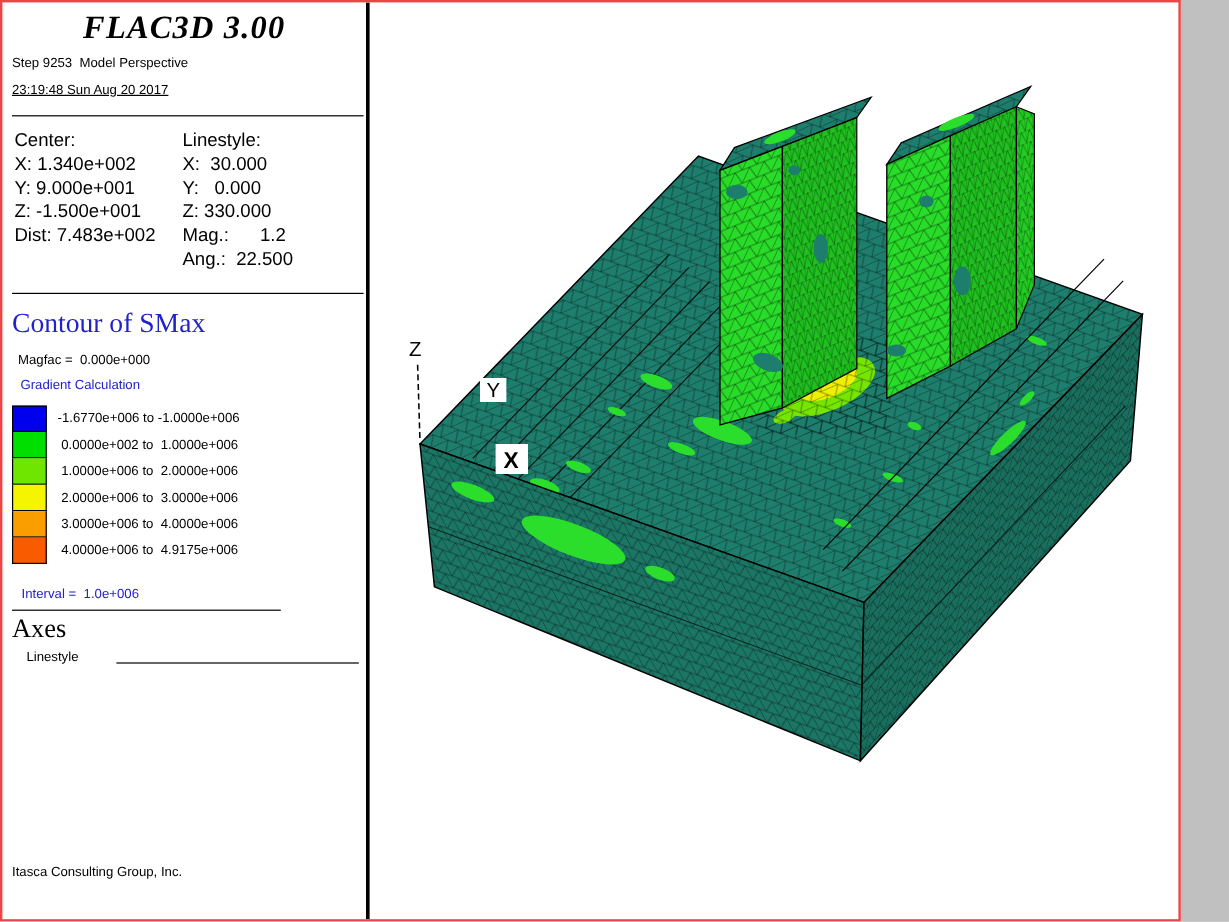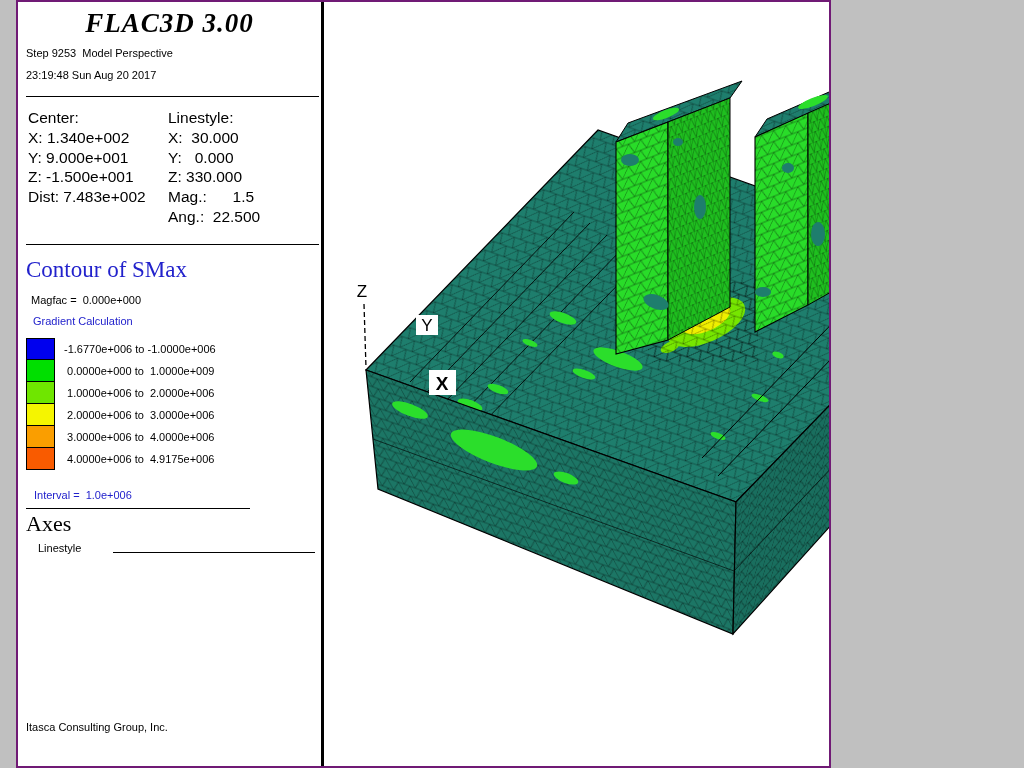--- a/index.html
+++ b/index.html
@@ -1,24 +1,24 @@
 <!DOCTYPE html>
 <html style="--accent-blue: #2222CC; --teal: #1E7E6D; --teal-front: #1C7665; --teal-right: #196E5E; --green-wall: #29DC29; --green-wall-dark: #1FC01F; --green-end: #23CC23; --patch-green: #2BDE2B; --chartreuse: #76E600; --yellow: #EFEF00;"><head>
 <meta charset="utf-8">
 <style>
   html,body{margin:0;padding:0;background:#c0c0c0;}
-  .frame{position:relative;width:815px;height:768px;background:#fff;border:2px solid #701a75;box-sizing:border-box;
-         font-family:"Liberation Sans",sans-serif;color:#000;overflow:hidden;margin-left:16px;}
+  .frame{position:relative;width:984px;height:768px;background:#fff;border:2px solid #ef4444;box-sizing:border-box;
+         font-family:"Liberation Sans",sans-serif;color:#000;overflow:hidden;}
   .divider{position:absolute;left:303px;top:0;width:3px;height:100%;background:#000;}
   .lp{position:absolute;left:0;top:0;width:303px;height:100%;}
   .title{position:absolute;top:6px;left:0;width:100%;text-align:center;
          font-family:"Liberation Serif",serif;font-style:italic;font-weight:bold;font-size:27px;letter-spacing:1px;}
   .t15{font-size:11px;white-space:pre;}
   .step{position:absolute;left:8px;top:45px;}
-  .date{position:absolute;left:8px;top:67px;}
+  .date{position:absolute;left:8px;top:67px;text-decoration:underline;}
   .hr{position:absolute;left:8px;height:0;border-top:1px solid #000;}
   .hr1{top:94px;width:293px;}
   .hr2{top:242px;width:293px;}
   .hr3{top:506px;width:224px;}
   .cblock{position:absolute;left:10px;top:106px;width:290px;}
   .ccol{position:absolute;top:0;line-height:19.8px;}
   .ccol div{white-space:pre;font-size:15.5px;}
   .col1{left:0;}
   .col2{left:140px;}
   .contour-title{position:absolute;left:8px;top:255px;font-family:"Liberation Serif",serif;
@@ -56,38 +56,38 @@
         <div>X: 1.340e+002</div>
         <div>Y: 9.000e+001</div>
         <div>Z: -1.500e+001</div>
         <div>Dist: 7.483e+002</div>
       </div>
       <div class="ccol col2">
         <div>Linestyle:</div>
         <div>X:  30.000</div>
         <div>Y:   0.000</div>
         <div>Z: 330.000</div>
-        <div>Mag.:      1.5</div>
+        <div>Mag.:      1.2</div>
         <div>Ang.:  22.500</div>
       </div>
     </div>
     <div class="hr hr2"></div>
 
     <div class="contour-title">Contour of SMax</div>
     <div class="magfac t15">Magfac =  0.000e+000</div>
     <div class="gradient t15">Gradient Calculation</div>
 
     <div class="legend">
       <div class="lrow">
         <div class="swatch" style="background: rgb(0, 0, 238);"></div>
         <div class="t15">-1.6770e+006 to -1.0000e+006</div>
       </div>
       <div class="lrow">
         <div class="swatch" style="background: rgb(0, 223, 0);"></div>
-        <div class="t15"> 0.0000e+000 to  1.0000e+009</div>
+        <div class="t15"> 0.0000e+002 to  1.0000e+006</div>
       </div>
       <div class="lrow">
         <div class="swatch" style="background: rgb(111, 230, 0);"></div>
         <div class="t15"> 1.0000e+006 to  2.0000e+006</div>
       </div>
       <div class="lrow">
         <div class="swatch" style="background: rgb(245, 245, 0);"></div>
         <div class="t15"> 2.0000e+006 to  3.0000e+006</div>
       </div>
       <div class="lrow">

